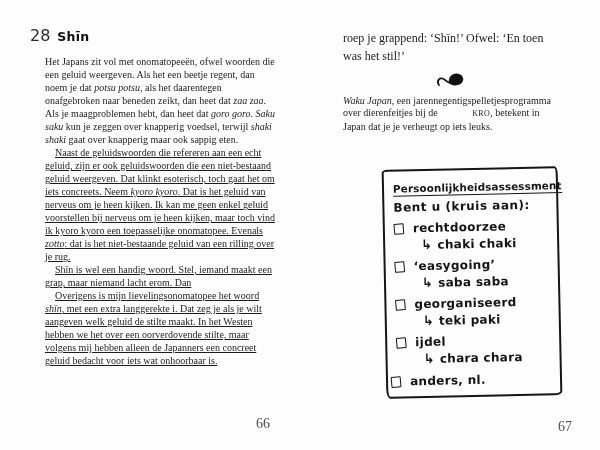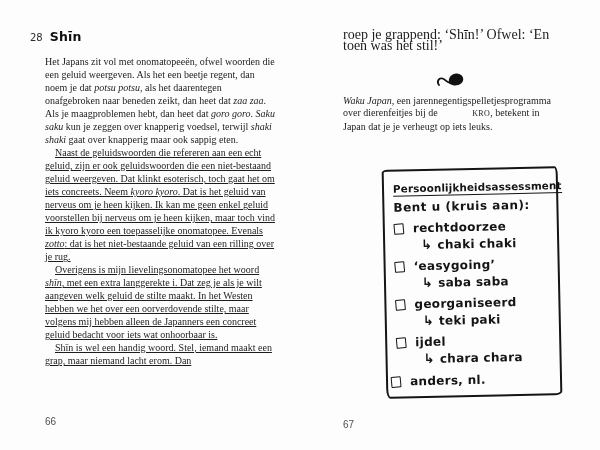--- a/index.html
+++ b/index.html
@@ -3,33 +3,33 @@
 <meta charset="utf-8">
 <style>
   html,body{margin:0;padding:0;background:#e9e9e9;}
   .spread{
     position:relative;width:600px;height:450px;background:#fdfdfd;
     font-family:"Liberation Serif",serif;color:#1d1d1d;overflow:hidden;
   }
   
   .chapter-header{position:absolute;left:30px;top:26px;
     font-family:"DejaVu Sans",sans-serif;white-space:nowrap;}
-  .chap-num{font-size:10px;font-weight:400;color:#2b2b2b;margin-right:7px;}
+  .chap-num{font-size:16px;font-weight:400;color:#2b2b2b;margin-right:7px;}
   .chap-title{font-size:12.5px;font-weight:bold;color:#0e0e0e;letter-spacing:.2px;}
   .left-body{position:absolute;left:45px;top:55px;width:231px;
     font-size:10px;line-height:13px;text-align:left;}
   .left-body p, .right-body p, .waku p{margin:0;}
   .left-body p.indent{text-indent:10px;text-decoration:underline;}
-  .pagenum{position:absolute;font-size:10px;color:#4f4f4f;text-align:left;
-    font-family:Liberation Sans, sans-serif;}
+  .pagenum{position:absolute;font-size:14px;color:#4f4f4f;text-align:right;
+    font-family:Liberation Serif, serif;}
   .pagenum.left{left:45px;top:416px;width:225px;}
-  .pagenum.right{left:343px;top:419px;width:213px;}
+  .pagenum.right{left:359px;top:419px;width:213px;}
   
   .right-body{position:absolute;left:343px;top:29px;width:216px;
-    font-size:14px;line-height:11px;}
+    font-size:12px;line-height:18px;}
   .ornament{position:absolute;left:343px;top:70px;width:216px;
     display:flex;justify-content:center;}
   .waku{position:absolute;left:343px;top:95px;width:216px;
     font-size:10px;line-height:12.4px;}
   .sc{font-size:8px;letter-spacing:.4px;margin-left:32px;}
   
   .assessment-box{
     position:absolute;left:384px;top:168px;width:156px;
     padding:6px 7px 8px 9px;
     border:2.2px solid #151515;
@@ -58,22 +58,22 @@
 <div class="spread">
 
   <div>
     <div class="chapter-header">
       <span class="chap-num">28</span><span class="chap-title">Shīn</span>
     </div>
 
     <div class="left-body">
       <p><span>Het Japans zit vol met onomatopeeën, ofwel woorden die een geluid weergeven. Als het een beetje regent, dan noem je dat </span><i>potsu potsu</i><span>, als het daarentegen onafgebroken naar bene­den zeikt, dan heet dat </span><i>zaa zaa</i><span>. Als je maag­problemen hebt, dan heet dat </span><i>goro goro</i><span>. </span><i>Saku saku</i><span> kun je zeggen over knapperig voedsel, terwijl </span><i>shaki shaki</i><span> gaat over knapperig maar ook sappig eten.</span></p>
       <p class="indent"><span>Naast de geluidswoorden die refereren aan een echt geluid, zijn er ook geluidswoorden die een niet-bestaand geluid weergeven. Dat klinkt esoterisch, toch gaat het om iets concreets. Neem </span><i>kyoro kyoro</i><span>. Dat is het geluid van nerveus om je heen kijken. Ik kan me geen enkel geluid voor­stellen bij nerveus om je heen kijken, maar toch vind ik kyoro kyoro een toepasselijke onoma­topee. Evenals </span><i>zotto</i><span>: dat is het niet-bestaande geluid van een rilling over je rug.</span></p>
+      <p class="indent"><span>Shīn is wel een handig woord. Stel, iemand maakt een grap, maar niemand lacht erom. Dan</span></p>
       <p class="indent"><span>Overigens is mijn lievelingsonomatopee het woord </span><i>shīn</i><span>, met een extra langgerekte i. Dat zeg je als je wilt aangeven welk geluid de stilte maakt. In het Westen hebben we het over een oorverdovende stilte, maar volgens mij hebben alleen de Japanners een concreet geluid bedacht voor iets wat onhoorbaar is.</span></p>
-      <p class="indent"><span>Shīn is wel een handig woord. Stel, iemand maakt een grap, maar niemand lacht erom. Dan</span></p>
     </div>
 
     <div class="pagenum left">66</div>
   </div>
 
   <div>
     <div class="right-body">
       <p><span>roep je grappend: ‘Shīn!’ Ofwel: ‘En toen was het stil!’</span></p>
     </div>
 

